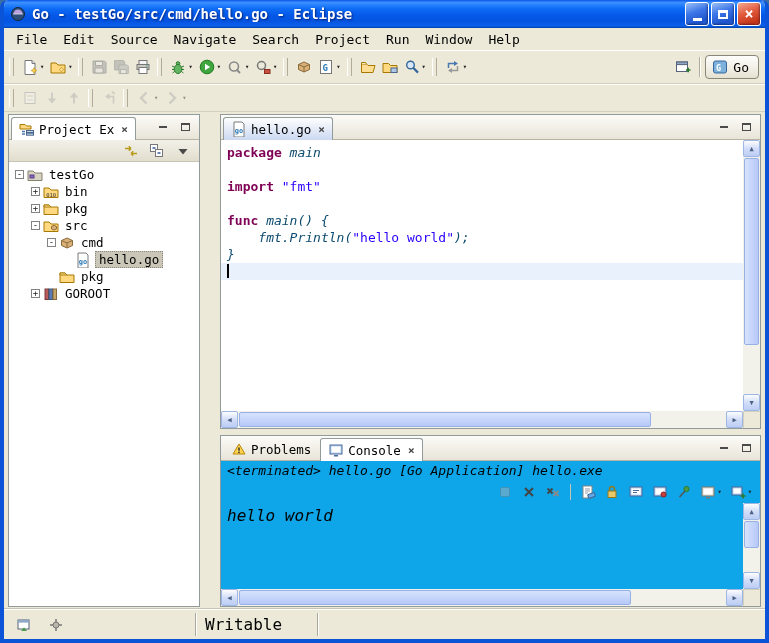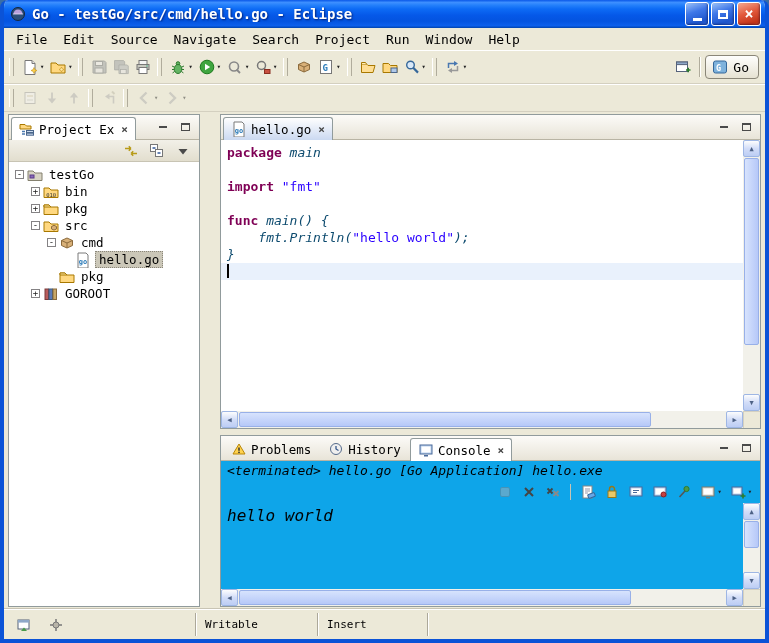--- a/index.html
+++ b/index.html
@@ -80,21 +80,21 @@
   .sb-corner{width:17px;height:17px;flex:0 0 17px;background:#ECE9D8;border-left:1px solid #D4D0C0;border-top:1px solid #D4D0C0;box-sizing:border-box;}
   
   .console-body{flex:1;display:flex;flex-direction:column;background:#0ea5e9;min-height:0;font-style:italic;}
   .console-banner{height:19px;line-height:19px;flex:0 0 19px;padding-left:6px;font-size:13px;white-space:nowrap;overflow:hidden;}
   .ctoolbar{height:23px;flex:0 0 23px;display:flex;justify-content:flex-end;align-items:center;padding:0 5px;gap:2px;}
   .csep{width:1px;height:16px;background:#C8C4B4;margin:0 4px;}
   .console-out-row{flex:1;display:flex;min-height:0;}
   .console-output{flex:1;font-size:16px;padding:3px 0 0 6px;white-space:pre;min-width:0;}
   
   .statusbar{height:30px;flex:0 0 30px;display:flex;align-items:stretch;border-top:1px solid #FFF;box-shadow:0 -1px 0 #C8C4B4;background:#ECE9D8;padding:3px 3px;box-sizing:border-box;}
-  .sb-cell{display:flex;align-items:center;padding:0 9px;font-size:11px;border-left:1px solid #ACA899;box-shadow:inset 1px 0 0 #FFF;}
+  .sb-cell{display:flex;align-items:center;padding:0 9px;font-size:16px;border-left:1px solid #ACA899;box-shadow:inset 1px 0 0 #FFF;}
   .sb-cell.first{border-left:none;box-shadow:none;width:188px;box-sizing:border-box;gap:10px;padding-left:6px;}
   .sb-cell.w1{width:122px;box-sizing:border-box;}
   .sb-cell.w2{width:110px;box-sizing:border-box;}
   .sb-fill{flex:1;border-left:1px solid #ACA899;box-shadow:inset 1px 0 0 #FFF;}
 </style>
 </head>
 <body>
 
 <div class="window">
 
@@ -517,29 +517,20 @@
               <span class="view-tab">
                 <span class="icon">
                   <svg viewBox="0 0 16 16">
                     <path d="M2 13h12L8 3z" fill="#FFD24D" stroke="#B8860B"></path>
                     <path d="M8 6.5v3.2" stroke="#333" stroke-width="1.5"></path>
                     <circle cx="8" cy="11.3" r="0.9" fill="#333"></circle>
                   </svg>
                 </span>
                 <span class="tab-label">Problems</span>
               </span>
-              <span class="view-tab">
-                <span class="icon">
-                  <svg viewBox="0 0 16 16">
-                    <circle cx="8" cy="8" r="5.5" fill="#EFEFEF" stroke="#556A8A"></circle>
-                    <path d="M8 5v3l2.5 1.5" fill="none" stroke="#35578A" stroke-width="1.3"></path>
-                  </svg>
-                </span>
-                <span class="tab-label">History</span>
-              </span>
               <span class="view-tab active">
                 <span class="icon">
                   <svg viewBox="0 0 16 16">
                     <rect x="2" y="3" width="12" height="9" fill="#BCD2EE" stroke="#4A6A9A"></rect>
                     <rect x="3.5" y="4.5" width="9" height="6" fill="#FFF"></rect>
                     <rect x="6" y="13" width="4" height="1.5" fill="#4A6A9A"></rect>
                   </svg>
                 </span>
                 <span class="tab-label">Console</span>
                 <span class="tab-close">×</span>
@@ -684,17 +675,16 @@
         <span class="tbtn">
           <span class="icon">
             <svg viewBox="0 0 16 16">
               <circle cx="8" cy="8" r="3" fill="#B8B4A8" stroke="#777"></circle>
               <path d="M8 2v3M8 11v3M2 8h3M11 8h3" stroke="#777" stroke-width="1.5"></path>
             </svg>
           </span>
         </span>
       </div>
     <div class="sb-cell w1">Writable</div>
-    <div class="sb-cell w2">Insert</div>
     <div class="sb-fill"></div>
   </div>
 
 </div>
 
 </body></html>

